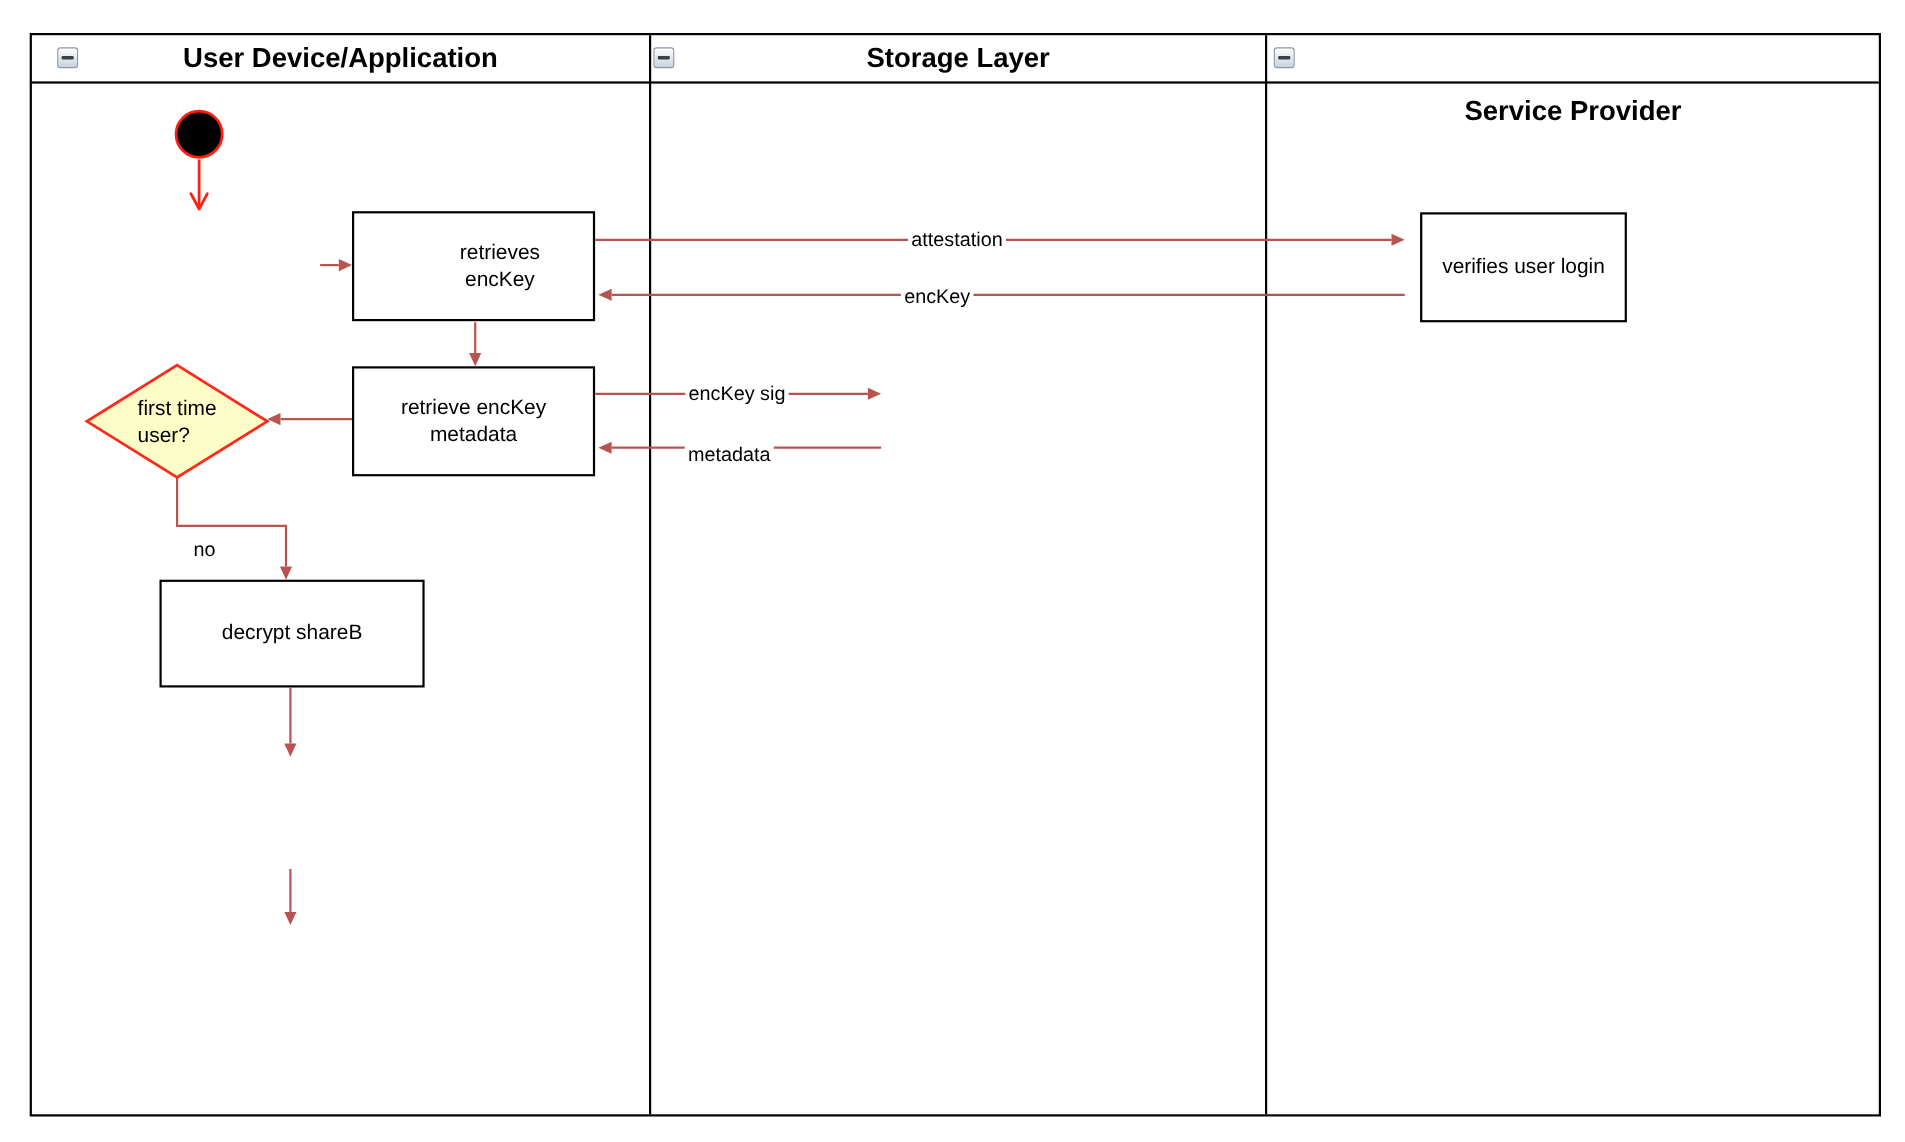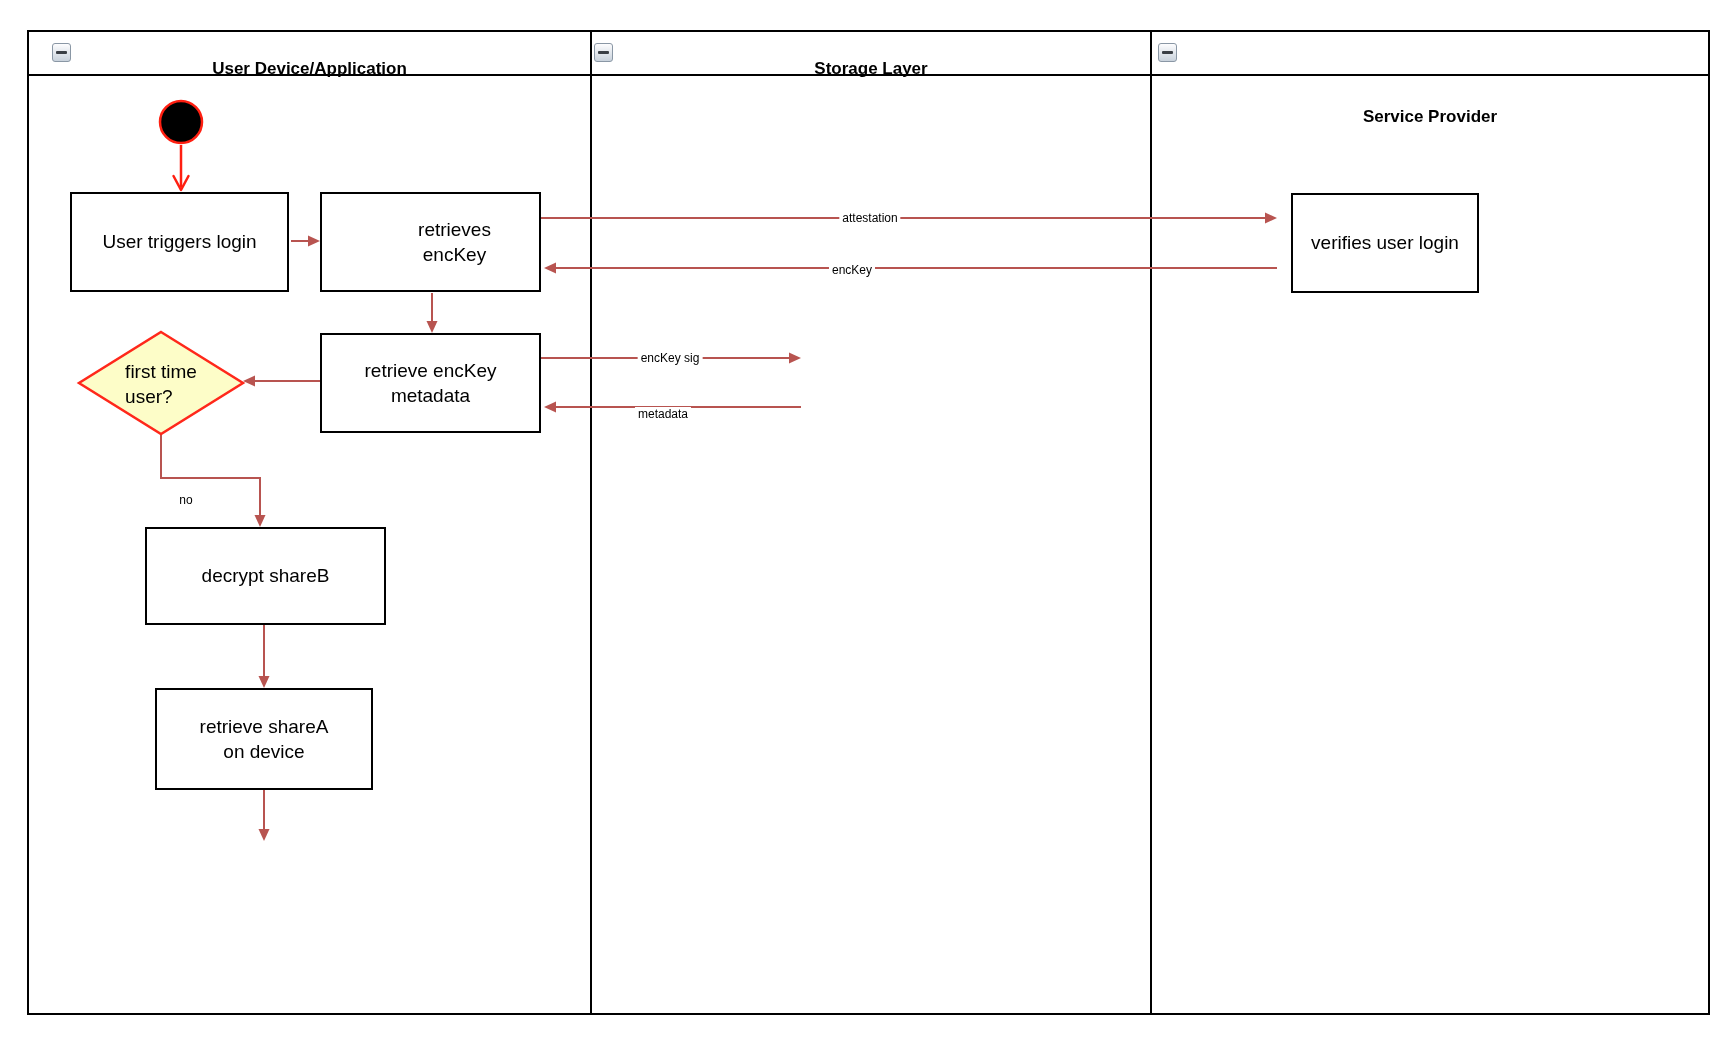--- a/index.html
+++ b/index.html
@@ -14,22 +14,22 @@
   html,body{width:1732px;height:1038px;background:#fff;overflow:hidden;
     font-family:"Liberation Sans",sans-serif;}
   #page{position:relative;width:1732px;height:1038px;background:#fff;}
 
   
   #pool{position:absolute;left:27px;top:30px;width:1683px;height:985px;
     border:2px solid var(--shape-border);background:#fff;z-index:1;}
   .lane-divider{position:absolute;top:0;bottom:0;width:2px;background:var(--shape-border);}
   #header-row{position:absolute;left:0;top:0;right:0;height:44px;
     border-bottom:2px solid var(--shape-border);}
-  .lane-title{position:absolute;top:16px;height:42px;line-height:42px;
-    text-align:center;font-weight:bold;font-size:17px;color:#000;}
+  .lane-title{position:absolute;top:0;height:42px;line-height:42px;
+    text-align:center;font-weight:bold;font-size:25px;color:#000;}
   .collapse-btn{position:absolute;top:11px;width:19px;height:19px;border:1px solid #8a97a5;
     border-radius:3px;background:linear-gradient(#fdfdfe,#c9d2dc);
     display:flex;align-items:center;justify-content:center;cursor:pointer;}
   .minus-bar{width:11px;height:3px;background:#3a3f45;border-radius:1px;}
 
   
   #edge-layer{position:absolute;left:0;top:0;width:1732px;height:1038px;z-index:2;}
   .edge{stroke:var(--edge);stroke-width:2;fill:none;}
   .head{fill:var(--edge);stroke:none;}
   .hl-line{stroke:var(--highlight);stroke-width:2.5;fill:none;}
@@ -37,21 +37,21 @@
   .decision{fill:var(--decision-fill);stroke:var(--decision-stroke);stroke-width:2.5;}
   .initial{fill:#000;stroke:var(--highlight);stroke-width:2.5;}
 
   
   .node{position:absolute;z-index:3;background:var(--shape-fill);
     border:2px solid var(--shape-border);display:flex;align-items:center;justify-content:center;
     text-align:center;font-size:19px;line-height:1.32;color:#000;white-space:pre-line;cursor:pointer;}
   .shape-label{position:absolute;z-index:3;transform:translate(-50%,-50%);
     text-align:left;font-size:19px;line-height:1.32;color:#000;white-space:pre-line;pointer-events:none;}
   .edge-label{position:absolute;z-index:3;transform:translate(-50%,-50%);
-    background:#fff;padding:0 3px;font-size:12px;color:#000;white-space:nowrap;}
+    background:#fff;padding:0 3px;font-size:18px;color:#000;white-space:nowrap;}
 </style>
 </head>
 <body>
 
 <div id="page">
 
   <div id="pool">
     <div class="lane-divider" style="left:561px;"></div>
     <div class="lane-divider" style="left:1121px;"></div>
     <div id="header-row"></div>
@@ -104,32 +104,29 @@
 
     <line class="edge" x1="264" y1="625" x2="264" y2="676"></line>
     <polygon class="head" points="264,688 258.5,676 269.5,676"></polygon>
 
     <line class="edge" x1="264" y1="790" x2="264" y2="829"></line>
     <polygon class="head" points="264,841 258.5,829 269.5,829"></polygon>
 
     <polygon class="decision" points="161,332 243,383 161,434 79,383"></polygon>
   </svg>
 
-  <div class="node" style="left:70px;top:192px;width:219px;height:100px;">User triggers login</div>
 
   <div class="node" style="left:320px;top:192px;width:221px;height:100px;padding-left:48px;">retrieves
 encKey</div>
 
   <div class="node" style="left:320px;top:333px;width:221px;height:100px;">retrieve encKey
 metadata</div>
 
   <div class="node" style="left:145px;top:527px;width:241px;height:98px;">decrypt shareB</div>
 
-  <div class="node" style="left:155px;top:688px;width:218px;height:102px;">retrieve shareA
-on device</div>
 
 
 
   <div class="node" style="left:1291px;top:193px;width:188px;height:100px;">verifies user login</div>
 
   <div class="shape-label" style="left:161px;top:384px;">first time
 user?</div>
 
   <div class="edge-label" style="left:870px;top:218px;">attestation</div>
   <div class="edge-label" style="left:852px;top:270px;">encKey</div>

